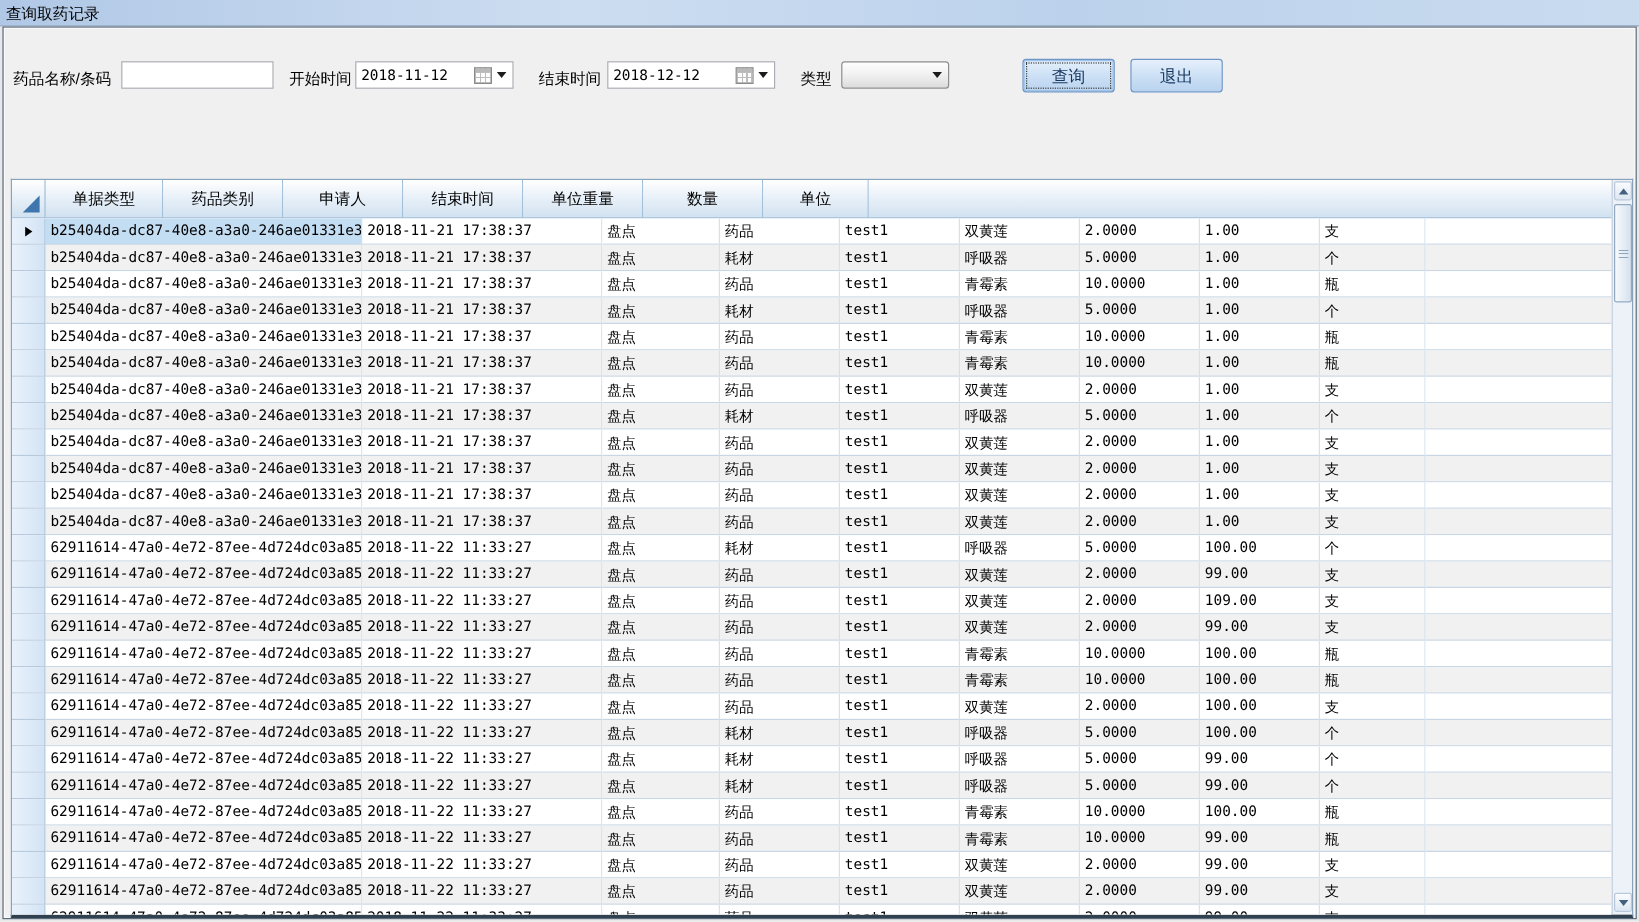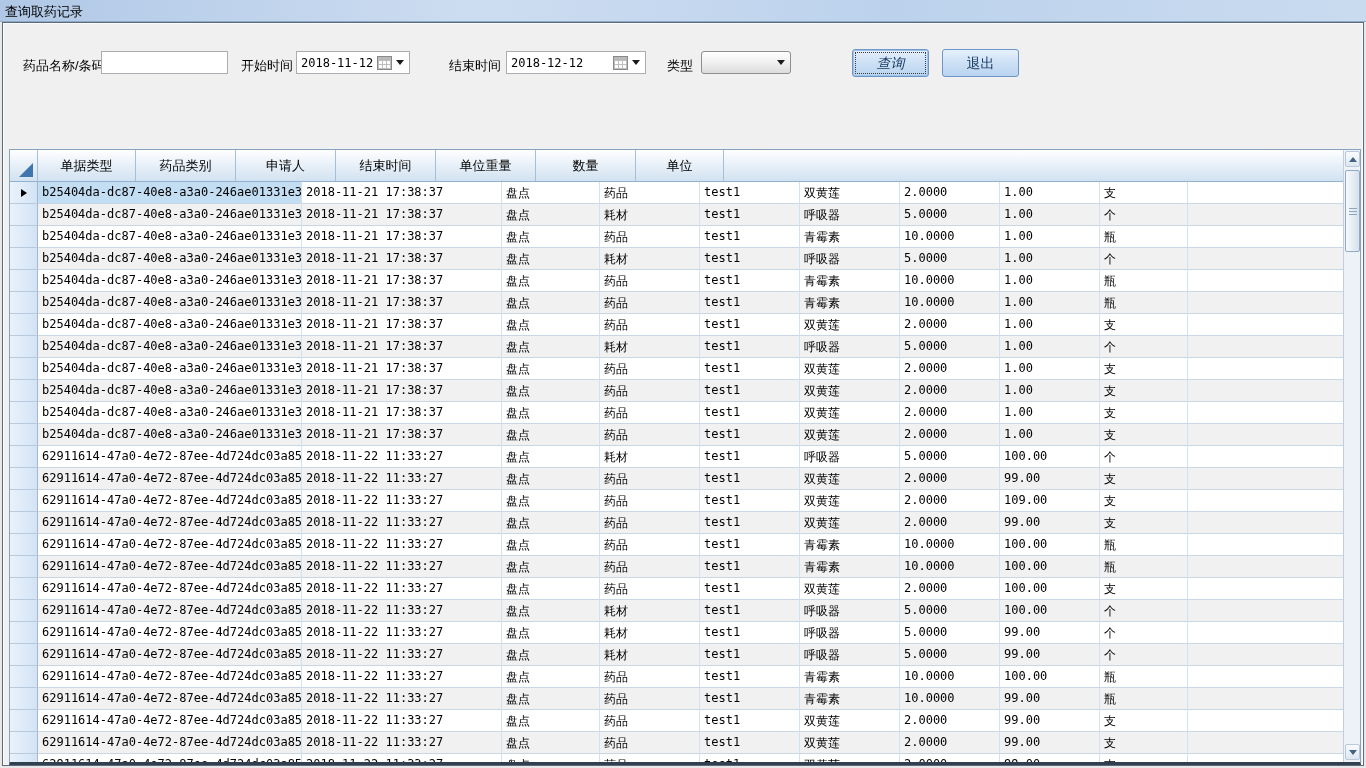--- a/index.html
+++ b/index.html
@@ -35,21 +35,21 @@
   .darr { width:0; height:0; border-left:4px solid transparent;
     border-right:4px solid transparent; border-top:5px solid #1b1b1b; margin-right:5px; }
   .combo { position:absolute; top:28px; height:23px; border:1px solid #8e8e8e;
     border-radius:3px; background:linear-gradient(#fefefe,#f2f2f2 45%,#dcdcdc);
     display:flex; align-items:center; justify-content:flex-end; }
   .combo .cval { flex:1; font-size:12px; padding-left:5px; }
   .btn { position:absolute; top:26px; height:28px; border:1px solid #6f96c8;
     border-radius:3px; background:linear-gradient(#e6f0fb,#cfe2f6 45%,#b9d3ef);
     font-size:14px; color:#15365f; text-align:center; line-height:26px; cursor:default; }
   .btn.focused { outline:1px dotted #3c3c3c; outline-offset:-4px;
-    box-shadow:0 0 0 1px #9ec4ea inset;font-style:italic; }
+    box-shadow:0 0 0 1px #9ec4ea inset; }
 
   
   .grid { position:absolute; left:6px; top:126px; width:1352px; height:616px;
     background:#fff; border:1px solid #8aa3bd; border-bottom:3px solid #31404f; }
   .grid-header { position:absolute; left:0; top:0; right:17px; height:32px;
     display:flex; background:linear-gradient(#ffffff,#e9f1f9 45%,#d2e2f0);
     border-bottom:1px solid #92b2cf; }
   .hcell { height:100%; display:flex; align-items:center; justify-content:center;
     font-size:13px; color:#000; border-right:1px solid #a3bfda; overflow:hidden;
     background:linear-gradient(#ffffff,#e9f1f9 45%,#d2e2f0); }
@@ -95,25 +95,25 @@
 </head>
 <body>
 
 <div class="titlebar">
   <span>查询取药记录</span>
 </div>
 
 <div class="panel">
 
   <div class="filterbar">
-    <span class="flabel" style="left:20px">药品名称/条码</span>
+    <span class="flabel" style="left:8px">药品名称/条码</span>
     <input class="txt" style="left: 98px; width: 127px;" value="">
 
     <span class="flabel" style="left:238px">开始时间</span>
-    <div class="datebox" style="left:293px; width:114px">
+    <div class="datebox" style="left:293px; width:132px">
       <span class="dval">2018-11-12</span>
       <span class="cal-icon"></span>
       <span class="darr"></span>
     </div>
 
     <span class="flabel" style="left:446px">结束时间</span>
     <div class="datebox" style="left:503px; width:140px">
       <span class="dval">2018-12-12</span>
       <span class="cal-icon"></span>
       <span class="darr"></span>

